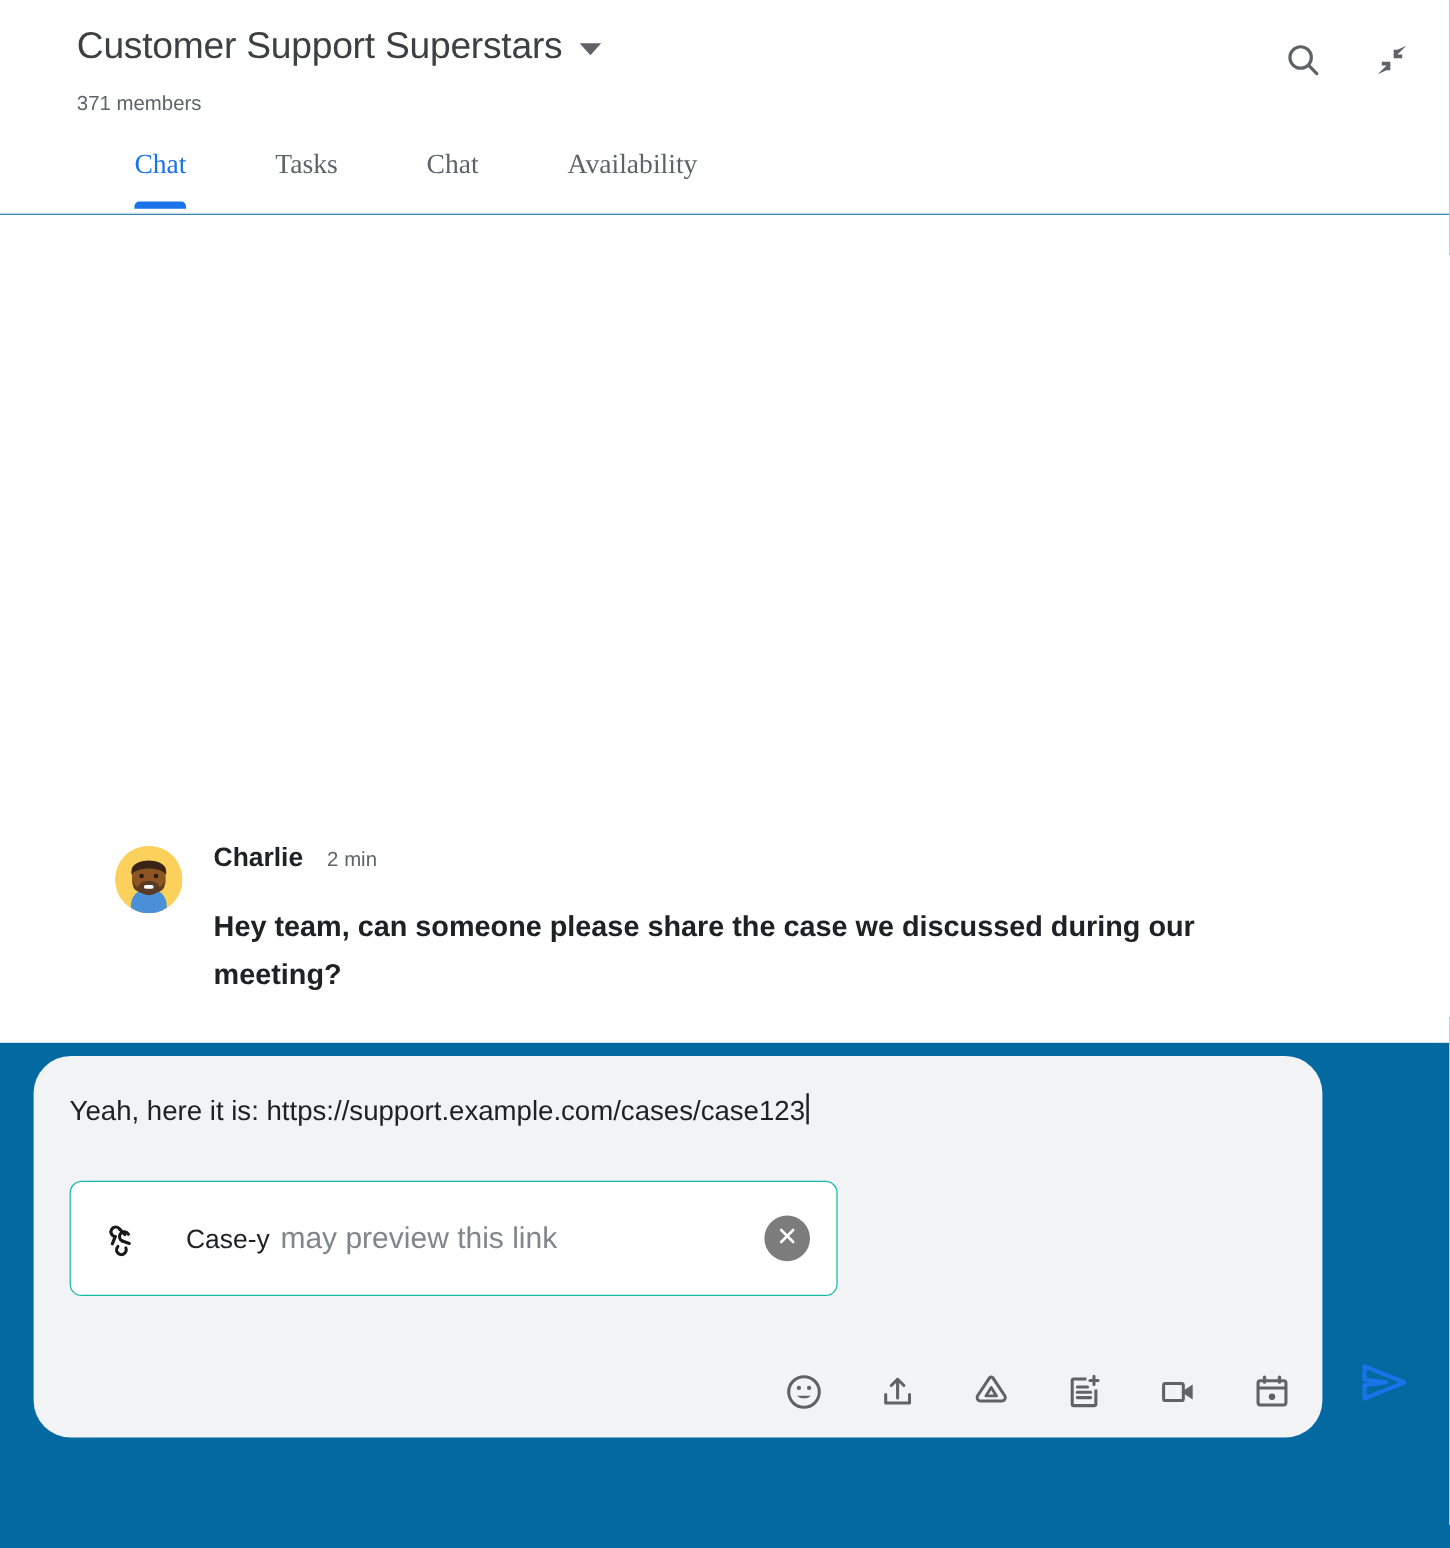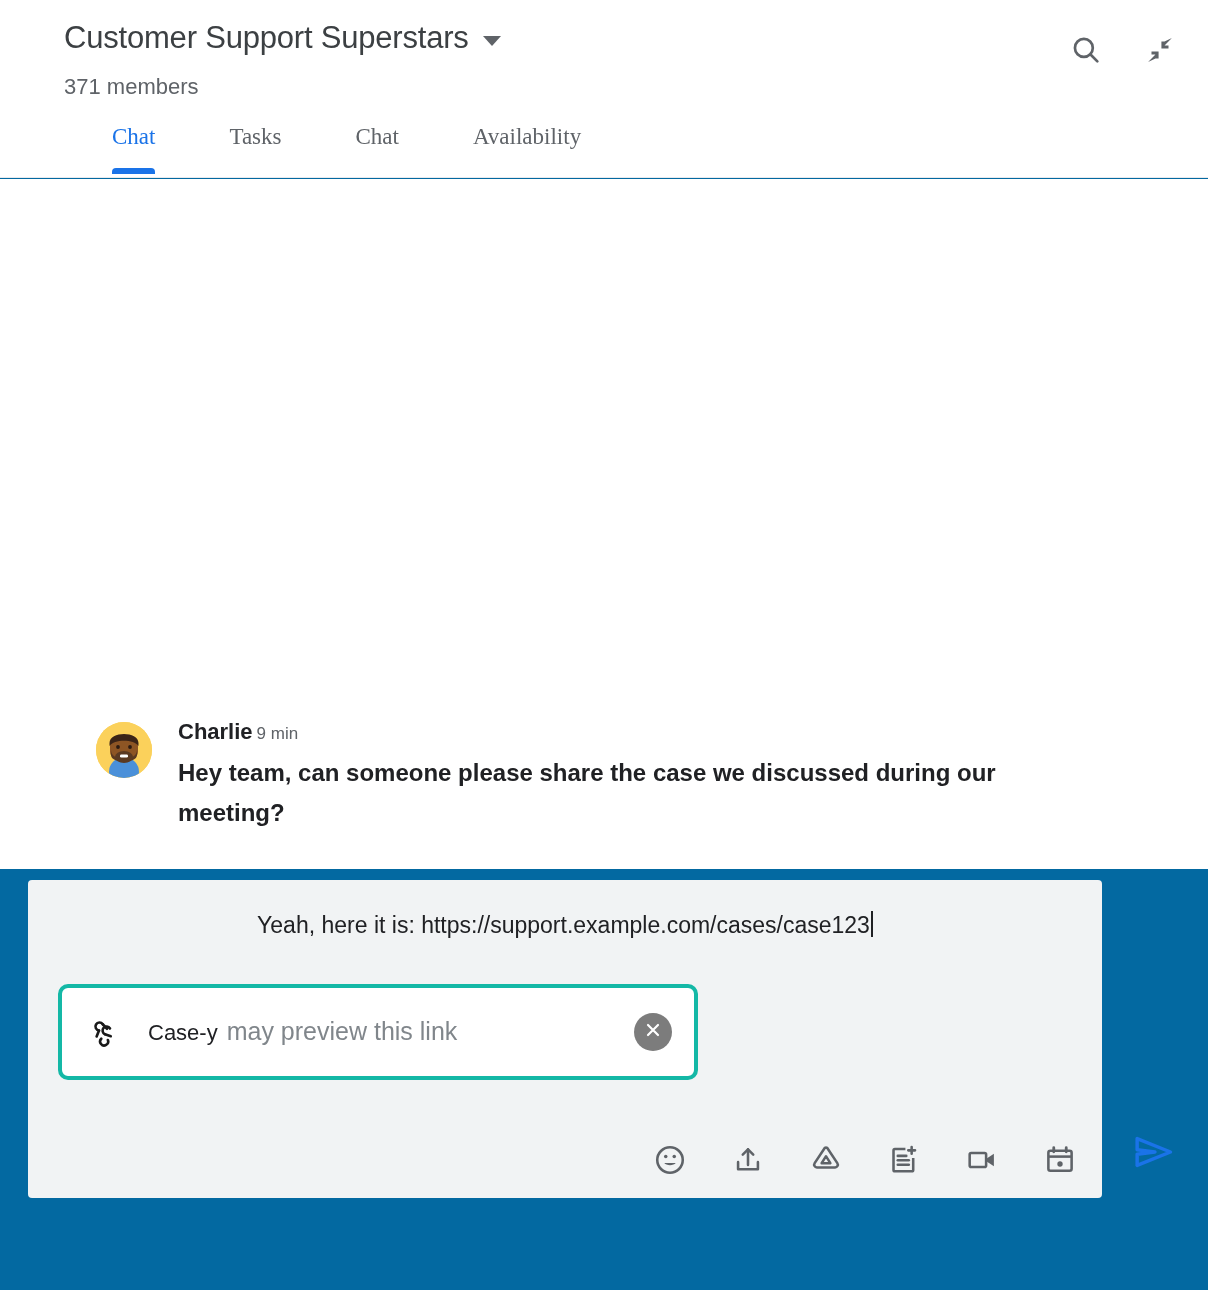--- a/index.html
+++ b/index.html
@@ -45,21 +45,21 @@
     width: 0; height: 0;
     border-left: 9px solid transparent;
     border-right: 9px solid transparent;
     border-top: 10px solid #5f6368;
     margin-top: 5px;
     cursor: pointer;
   }
   .members {
     position: absolute;
     left: 64px; top: 74px;
-    font-size: 22px;
+    font-size: 17px;
     color: #5f6368;
     line-height: 26px;
   }
 
   .header-actions {
     position: absolute;
     right: 26px; top: 30px;
     display: flex;
     align-items: center;
     gap: 30px;
@@ -124,22 +124,22 @@
     width: 56px; height: 56px;
     border-radius: 50%;
     overflow: hidden;
     background: #fbd15b;
     margin-top: 4px;
   }
   .msg-body { flex: 1 1 auto; min-width: 0; }
   .msg-meta {
     display: flex;
     align-items: baseline;
-    gap: 4px;
-    margin-bottom: 7px;
+    gap: 20px;
+    margin-bottom: 24px;
   }
   .msg-author {
     font-size: 22px;
     font-weight: 700;
     color: #202124;
     line-height: 28px;
   }
   .msg-time {
     font-size: 17px;
     color: #5f6368;
@@ -158,24 +158,23 @@
     position: absolute;
     left: 28px; top: 880px;
     width: 1152px;
     display: flex;
     align-items: flex-end;
   }
   .compose {
     position: relative;
     width: 1086px;
     background: #f1f3f4;
-    border-radius: 4px;
+    border-radius: 31px;
     padding: 28px 30px 5px 30px;
     min-height: 318px;
-    text-align: center;
   }
   .compose-text {
     font-size: 23px;
     color: #202124;
     line-height: 34px;
     word-break: break-word;
     position: relative;
     display: inline;
   }
   .caret {
@@ -185,26 +184,26 @@
     background: #202124;
     vertical-align: -4px;
     margin-left: 1px;
   }
 
   .preview-card {
     margin-top: 42px;
     width: 640px;
     height: 96px;
     background: #ffffff;
-    border: 4px solid #14b8a6;
+    border: 1px solid #14b8a6;
     border-radius: 10px;
     display: flex;
     align-items: center;
     padding: 0 22px 0 26px;
-    gap: 0;
+    gap: 10px;
   }
   .preview-icon {
     flex: 0 0 auto;
     width: 34px; height: 34px;
     display: flex;
     align-items: center;
     justify-content: center;
     margin-right: 26px;
   }
   .preview-texts {
@@ -323,21 +322,21 @@
           <path d="M15 28 C15 40 41 40 41 28 L41 33 C41 42 15 42 15 33 Z" fill="#5a3a22"></path>
           <ellipse cx="28" cy="35" rx="9" ry="6" fill="#5a3a22"></ellipse>
           <rect x="24" y="32.4" width="8" height="3.2" rx="1.4" fill="#ffffff"></rect>
           <circle cx="22" cy="25" r="1.9" fill="#2b1a10"></circle>
           <circle cx="34" cy="25" r="1.9" fill="#2b1a10"></circle>
         </svg>
       </div>
       <div class="msg-body">
         <div class="msg-meta">
           <span class="msg-author">Charlie</span>
-          <span class="msg-time">9 min</span>
+          <span class="msg-time">2 min</span>
         </div>
         <div class="msg-text">Hey team, can someone please share the case we discussed during our meeting?</div>
       </div>
     </div>
   </div>
 
   <div class="compose-wrap">
     <div class="compose">
 
       <div>

